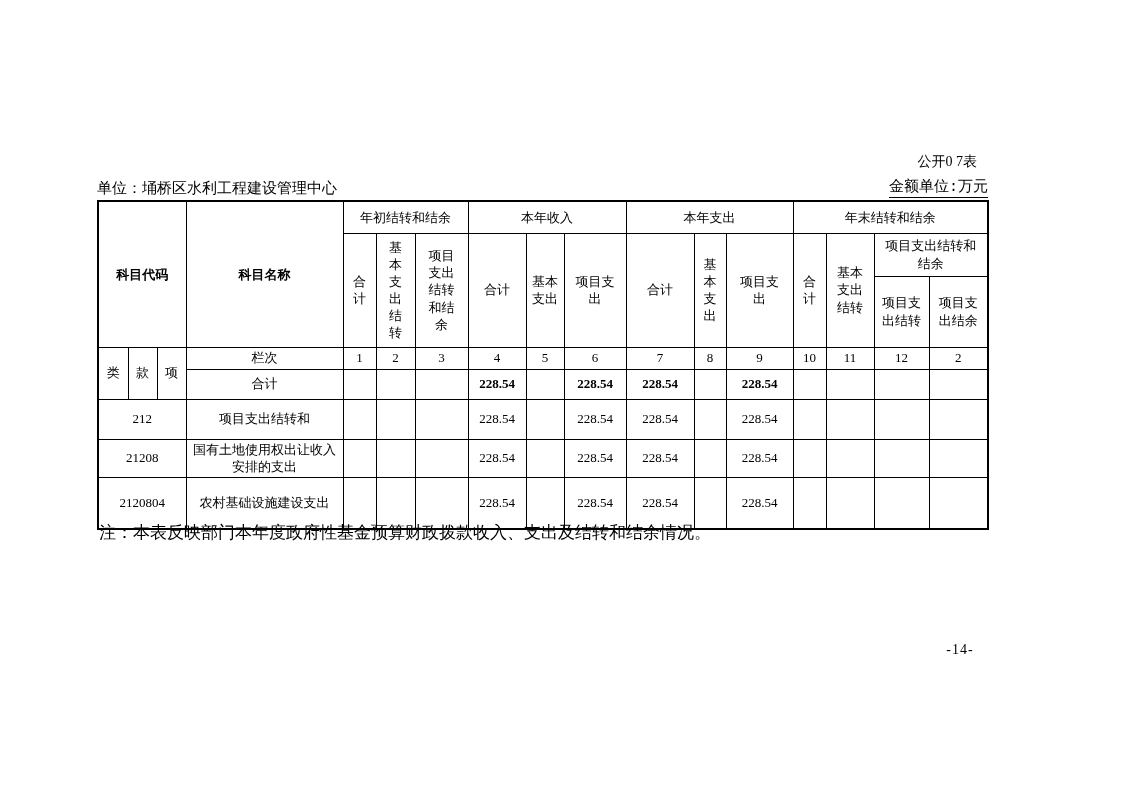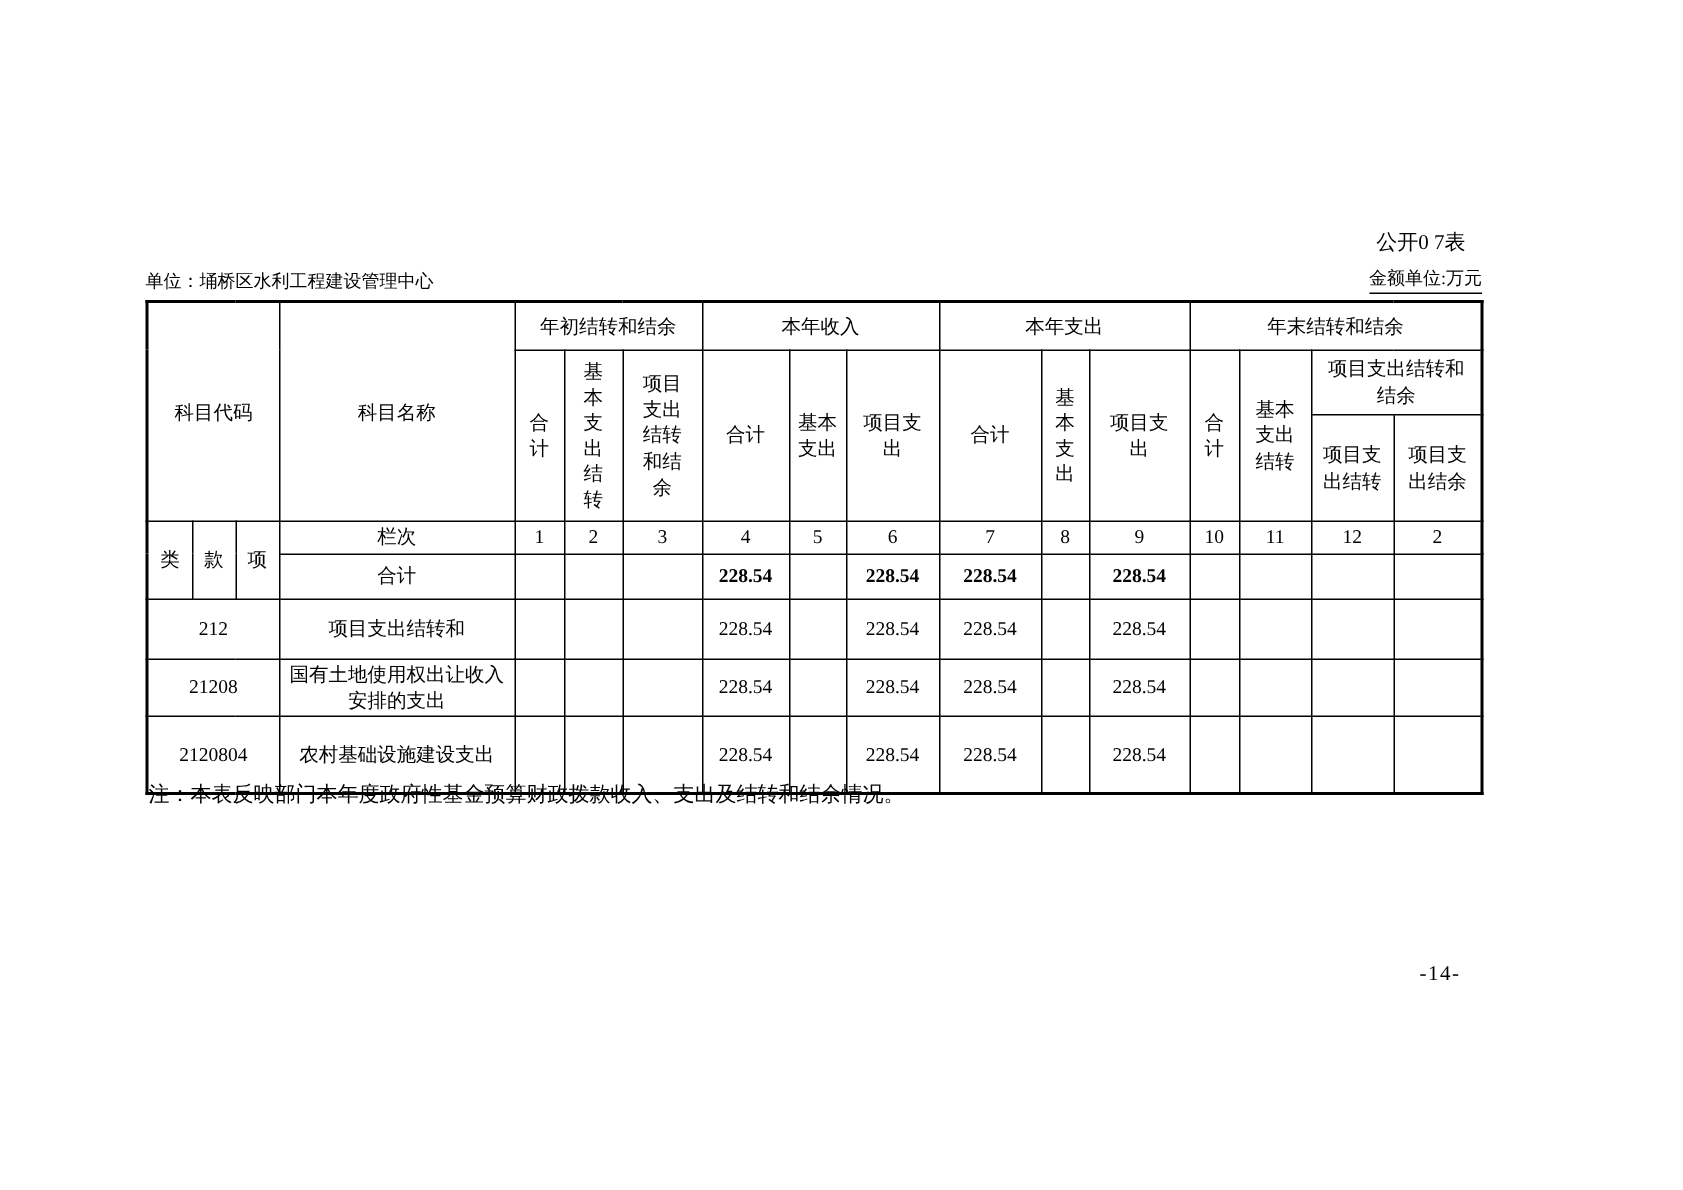--- a/index.html
+++ b/index.html
@@ -30,25 +30,26 @@
     font-size: 14px;
   }
   .unit-line {
     position: absolute;
     left: 97px;
     width: 891px;
     top: 177px;
     display: flex;
     justify-content: space-between;
     align-items: flex-end;
-    font-size: 12px;
+    font-size: 15px;
   }
   .amount-unit {
     border-bottom: 1px solid #000;
     padding-bottom: 1px;
+    font-family: Liberation Mono, monospace;
   }
   .tbl-wrap {
     position: absolute;
     left: 97px;
     top: 200px;
   }
   table.decal {
     border-collapse: collapse;
     table-layout: fixed;
     width: 891px;
@@ -65,31 +66,31 @@
   }
   tr.rA { height: 32px; }
   tr.rB { height: 43px; }
   tr.rC { height: 71px; }
   tr.rD { height: 22px; }
   tr.rE { height: 30px; }
   tr.data-row-0 { height: 40px; }
   tr.data-row-1 { height: 38px; }
   tr.data-row-2 { height: 52px; }
   td.grp { font-size: 14px; }
-  td.hd  { font-size: 14px; }
+  td.hd  { font-size: 14px; font-weight: bold; }
   td.pre { white-space: pre-line; line-height: 17px; }
   td.num { font-size: 13.5px; margin-top: 22px; }
   td.bold { font-weight: bold; }
   td.code { text-align: left; padding-left: 6px; font-size: 13.5px; }
   td.name { text-align: left; padding-left: 6px; }
   .tbl-note {
     position: absolute;
     left: 99px;
     top: 521px;
-    font-size: 14px;
+    font-size: 17px;
   }
   .page-number {
     position: absolute;
     top: 642px;
     left: 915px;
     width: 90px;
     text-align: center;
     font-size: 14px;
     letter-spacing: 1px;
   }

